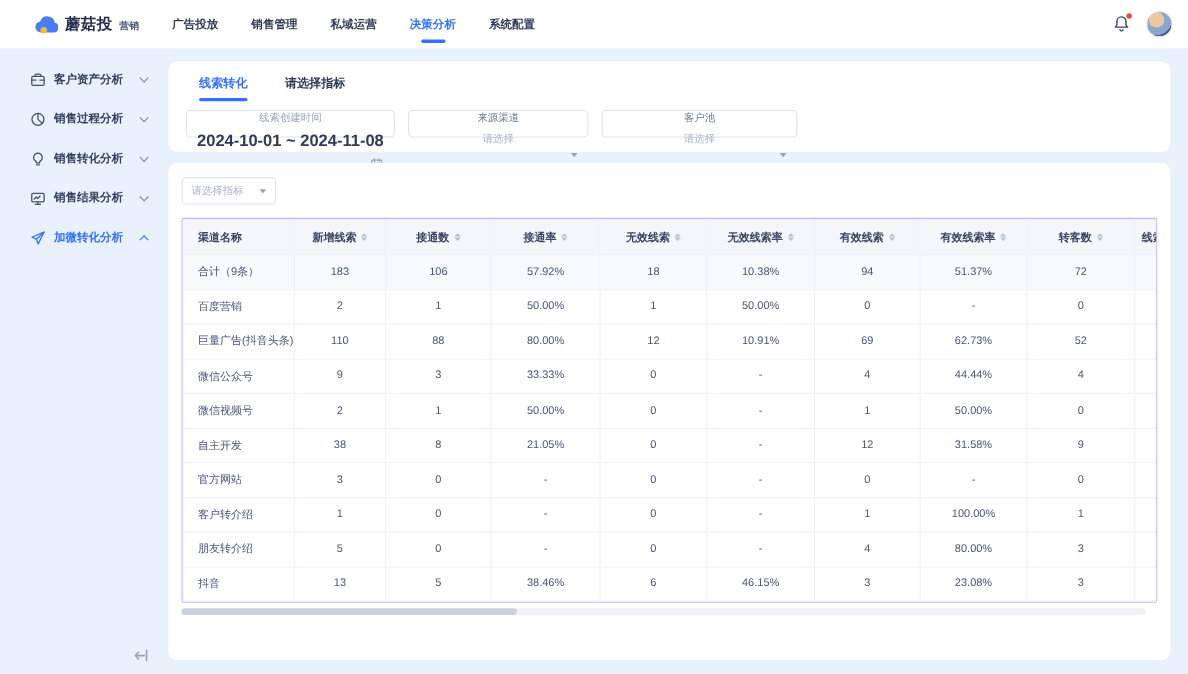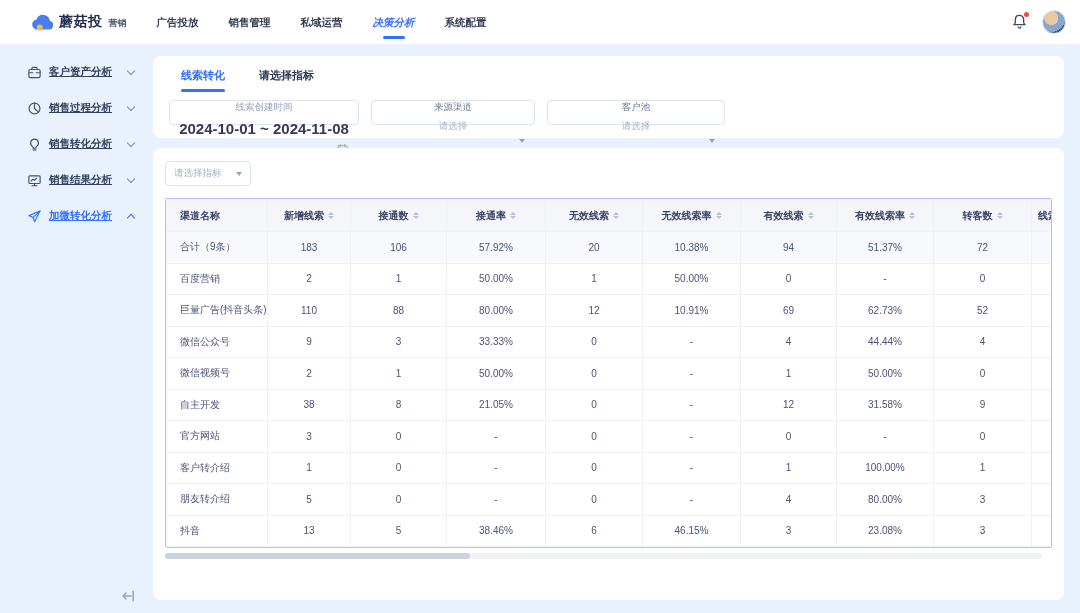--- a/index.html
+++ b/index.html
@@ -6,34 +6,34 @@
   html,body { width:1080px; height:613px; overflow:hidden; }
   body { font-family:"Liberation Sans","DejaVu Sans",sans-serif; background:#e9f1fc; position:relative; color:#333c55; }
 
   
   .navbar { position:absolute; top:0; left:0; right:0; height:44px; background:#fff; display:flex; align-items:center; padding:0 14px 0 30px; z-index:5; }
   .logo { display:flex; align-items:center; gap:6px; margin-right:16px; cursor:pointer; }
   .logo-title { font-size:14px; font-weight:700; color:#222e4c; letter-spacing:.5px; }
   .logo-sub { font-size:9px; font-weight:600; color:#4d5871; align-self:flex-end; padding-bottom:3px; }
   .nav { display:flex; gap:30px; margin-left:14px; }
   .nav-item { font-size:10.5px; font-weight:700; color:#333c55; line-height:44px; height:44px; position:relative; cursor:pointer; white-space:nowrap; }
-  .nav-item.active { color:#3370ff;font-style:italic; }
+  .nav-item.active { color:#3370ff; }
   .nav-item.active::after { content:""; position:absolute; left:50%; transform:translateX(-50%); bottom:5px; width:22px; height:3px; border-radius:2px; background:#3370ff; }
   .nav-right { margin-left:auto; display:flex; align-items:center; gap:13px; }
   .search-pill { display:flex; align-items:center; gap:6px; width:138px; height:24px; background:#f3f6fb; border:1px solid #e8edf6; border-radius:12px; padding:0 9px; }
   .search-input { border:none; outline:none; background:transparent; font-size:10px; width:100%; color:#333c55; font-family:inherit; }
   .search-input::placeholder { color:#b3bccf; }
   .bell-wrap { position:relative; width:18px; height:18px; cursor:pointer; color:#3f4a63; }
   .red-dot { position:absolute; top:-1px; right:0; width:5px; height:5px; border-radius:50%; background:#f5483b; }
   .avatar { width:24px; height:24px; border-radius:50%; cursor:pointer; border:1px solid #e2e8f3;
             background:radial-gradient(circle at 38% 32%, #ecc8a0 0 34%, #8aa6cf 35% 68%, #445e85 69%); }
 
   
   .sidebar { position:absolute; top:44px; left:0; bottom:0; width:150px; background:#e9f1fc; padding-top:10px; }
-  .side-group { display:flex; align-items:center; height:36px; padding:0 16px 0 27px; cursor:pointer; color:#33405e;text-decoration:underline; }
+  .side-group { display:flex; align-items:center; height:36px; padding:0 16px 0 27px; cursor:pointer; color:#33405e; }
   .side-group .gicon { width:15px; height:15px; margin-right:7px; display:flex; color:#44546f; }
   .side-group .glabel { font-size:10.5px; font-weight:700; }
   .side-group.active { color:#3370ff; }
   .side-group.active .gicon { color:#3370ff; }
   .caret { margin-left:auto; width:6px; height:6px; border-right:1.4px solid #7d88a4; border-bottom:1.4px solid #7d88a4; transform:rotate(45deg); margin-top:-3px; }
   .caret.up { transform:rotate(-135deg); margin-top:3px; }
   .side-group.active .caret { border-color:#3370ff; }
   .submenu { padding:2px 0; }
   .sub-item { height:30px; line-height:30px; margin:3px 11px; border-radius:8px; padding-left:37px; font-size:10.5px; color:#3c4a66; cursor:pointer; white-space:nowrap; }
   .sub-item.active { background:#fff; color:#3370ff; font-weight:700; box-shadow:0 1px 3px rgba(51,112,255,.08); }
@@ -291,21 +291,21 @@
                   <span>线索转客率</span>
                 </span></th>
             </tr>
           </thead>
         <tbody id="tbody">
             <tr class="total">
               <td class="cname">合计（9条）</td>
               <td>183</td>
               <td>106</td>
               <td>57.92%</td>
-              <td>20</td>
+              <td>18</td>
               <td>10.38%</td>
               <td>94</td>
               <td>51.37%</td>
               <td>72</td>
               <td></td>
             </tr>
             <tr>
               <td class="cname">百度营销</td>
               <td>2</td>
               <td>1</td>

